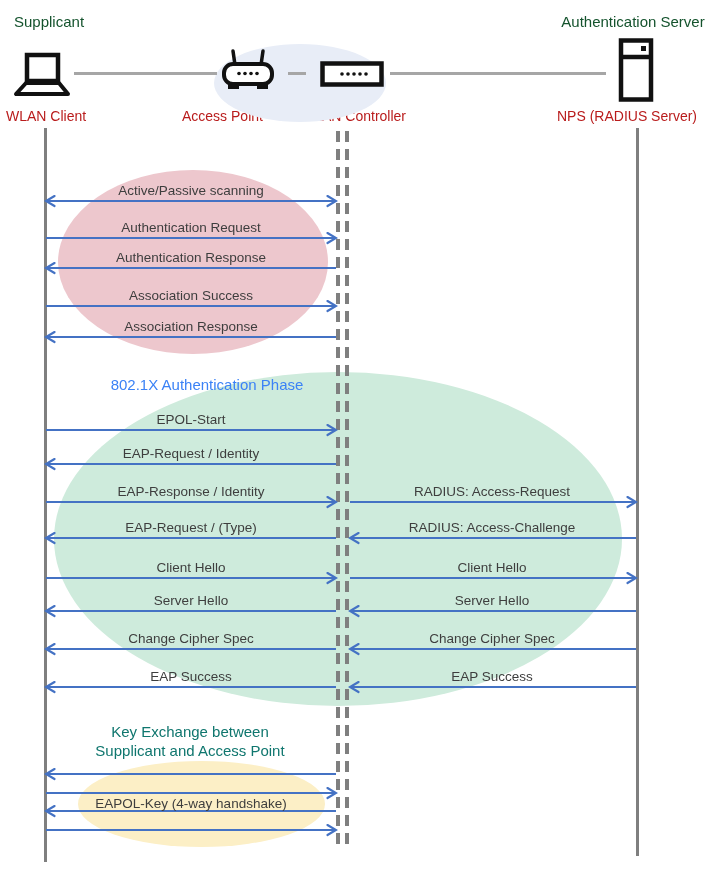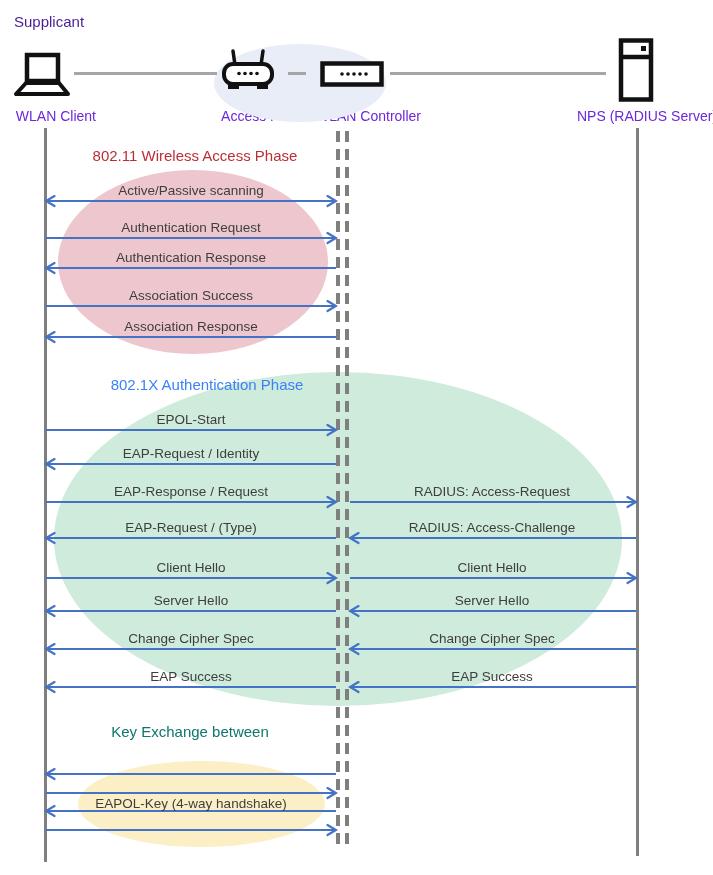--- a/index.html
+++ b/index.html
@@ -5,23 +5,23 @@
   html,body{margin:0;padding:0;background:#ffffff;}
   #stage{
     position:relative;width:713px;height:875px;background:#ffffff;overflow:hidden;
     font-family:"Liberation Sans", sans-serif;color:#3d3d3d;
   }
   .ellipse{position:absolute;border-radius:50%;}
   .el-pink{background:#edc7cd;}
   .el-green{background:#ceebdc;}
   .el-yellow{background:#fcefc6;}
   .el-blue{background:#e8edf7;}
-  .role-title{position:absolute;font-size:15px;line-height:18px;color:#4c1d95;white-space:nowrap;}
+  .role-title{position:absolute;font-size:15px;line-height:18px;color:#14532d;white-space:nowrap;}
   .center{text-align:center;}
-  .dev-label{position:absolute;font-size:14px;line-height:17px;color:#6d28d9;text-align:right;white-space:nowrap;}
+  .dev-label{position:absolute;font-size:14px;line-height:17px;color:#b91c1c;text-align:left;white-space:nowrap;}
   .phase-title{position:absolute;font-size:15px;line-height:19px;text-align:center;white-space:nowrap;z-index:6;}
   .pt-red{color:#bb2e35;}
   .pt-green{color:#3b82f6;}
   .pt-orange{color:#0f766e;}
   .lifeline{position:absolute;width:3px;background:#7f7f7f;z-index:2;}
   .dashline{
     position:absolute;width:4px;z-index:2;
     background:repeating-linear-gradient(to bottom,#7f7f7f 0 11px,transparent 11px 18px);
   }
   .connector{position:absolute;height:3px;background:#a6a6a6;top:72px;z-index:1;}
@@ -38,20 +38,21 @@
 
 <div id="stage">
 
   <div class="ellipse el-blue" style="left:214px;top:44px;width:172px;height:78px;"></div>
 
   <div class="connector" style="left:74px;width:143px;"></div>
   <div class="connector" style="left:288px;width:18px;"></div>
   <div class="connector" style="left:390px;width:216px;"></div>
 
   <div class="role-title" style="left:14px;top:13px;">Supplicant</div>
+  <div class="role-title center" style="left:553px;top:13px;width:160px;">Authentication Server</div>
 
   <svg class="icon" style="left:12px;top:52px;" width="60" height="46" viewBox="0 0 60 46">
     <rect x="15" y="3" width="31" height="26" fill="#ffffff" stroke="#111111" stroke-width="4.5"></rect>
     <path d="M4,42 L56,42 L47,31 L14,31 Z" fill="#ffffff" stroke="#111111" stroke-width="4" stroke-linejoin="round"></path>
   </svg>
 
   <svg class="icon" style="left:219px;top:48px;" width="58" height="42" viewBox="0 0 58 42">
     <line x1="14" y1="3" x2="16" y2="17" stroke="#111111" stroke-width="3.5" stroke-linecap="round"></line>
     <line x1="44" y1="3" x2="42" y2="17" stroke="#111111" stroke-width="3.5" stroke-linecap="round"></line>
     <rect x="5" y="16" width="48" height="20" rx="9" fill="#ffffff" stroke="#111111" stroke-width="4"></rect>
@@ -85,24 +86,24 @@
 
   <div class="lifeline" style="left:44px;top:128px;height:734px;"></div>
   <div class="dashline" style="left:336px;top:131px;height:720px;"></div>
   <div class="dashline" style="left:345px;top:131px;height:720px;"></div>
   <div class="lifeline" style="left:636px;top:128px;height:728px;"></div>
 
   <div class="ellipse el-pink" style="left:58px;top:170px;width:270px;height:184px;"></div>
   <div class="ellipse el-green" style="left:54px;top:372px;width:568px;height:334px;"></div>
   <div class="ellipse el-yellow" style="left:78px;top:761px;width:247px;height:86px;"></div>
 
-  <div class="phase-title pt-red" style="left:85px;top:146px;width:220px;">802.11 Wireless Access Phase</div>
   <div class="phase-title pt-green" style="left:97px;top:375px;width:220px;">802.1X Authentication Phase</div>
   <div class="phase-title pt-orange" style="left:75px;top:722px;width:230px;">
     <span>Key Exchange between</span><br>
+    <span>Supplicant and Access Point</span>
   </div>
 
   <svg id="arrow-layer" width="713" height="875" viewBox="0 0 713 875">
     <defs>
       <marker id="ah" viewBox="0 0 13 13" refX="11" refY="6.5" markerWidth="13" markerHeight="13" markerUnits="userSpaceOnUse" orient="auto-start-reverse">
         <path d="M2.5,1.5 L11,6.5 L2.5,11.5" fill="none" stroke="#4472c4" stroke-width="2.2" stroke-linecap="round"></path>
       </marker>
     </defs>
   <line x1="46" y1="201" x2="336" y2="201" stroke="#4472c4" stroke-width="2.2" marker-end="url(#ah)" marker-start="url(#ah)"></line>
       <line x1="46" y1="238" x2="336" y2="238" stroke="#4472c4" stroke-width="2.2" marker-end="url(#ah)"></line>
@@ -130,21 +131,21 @@
     </svg>
 
   <div id="label-layer">
       <div class="msg-label" style="left: 51px; top: 182px;">Active/Passive scanning</div>
       <div class="msg-label" style="left: 51px; top: 219px;">Authentication Request</div>
       <div class="msg-label" style="left: 51px; top: 249px;">Authentication Response</div>
       <div class="msg-label" style="left: 51px; top: 287px;">Association Success</div>
       <div class="msg-label" style="left: 51px; top: 318px;">Association Response</div>
       <div class="msg-label" style="left: 51px; top: 411px;">EPOL-Start</div>
       <div class="msg-label" style="left: 51px; top: 445px;">EAP-Request / Identity</div>
-      <div class="msg-label" style="left: 51px; top: 483px;">EAP-Response / Request</div>
+      <div class="msg-label" style="left: 51px; top: 483px;">EAP-Response / Identity</div>
       <div class="msg-label" style="left: 352px; top: 483px;">RADIUS: Access-Request</div>
       <div class="msg-label" style="left: 51px; top: 519px;">EAP-Request / (Type)</div>
       <div class="msg-label" style="left: 352px; top: 519px;">RADIUS: Access-Challenge</div>
       <div class="msg-label" style="left: 51px; top: 559px;">Client Hello</div>
       <div class="msg-label" style="left: 352px; top: 559px;">Client Hello</div>
       <div class="msg-label" style="left: 51px; top: 592px;">Server Hello</div>
       <div class="msg-label" style="left: 352px; top: 592px;">Server Hello</div>
       <div class="msg-label" style="left: 51px; top: 630px;">Change Cipher Spec</div>
       <div class="msg-label" style="left: 352px; top: 630px;">Change Cipher Spec</div>
       <div class="msg-label" style="left: 51px; top: 668px;">EAP Success</div>

